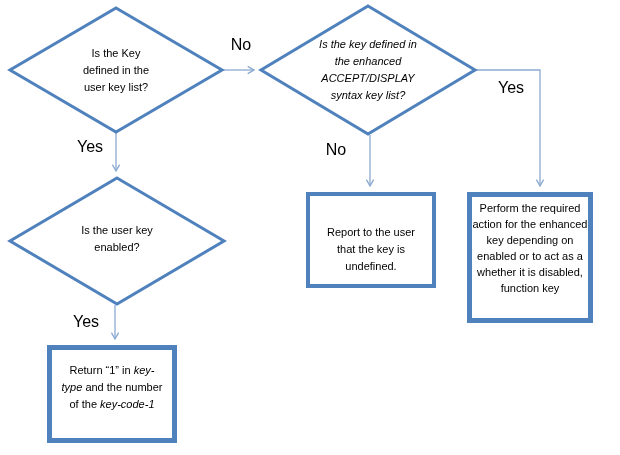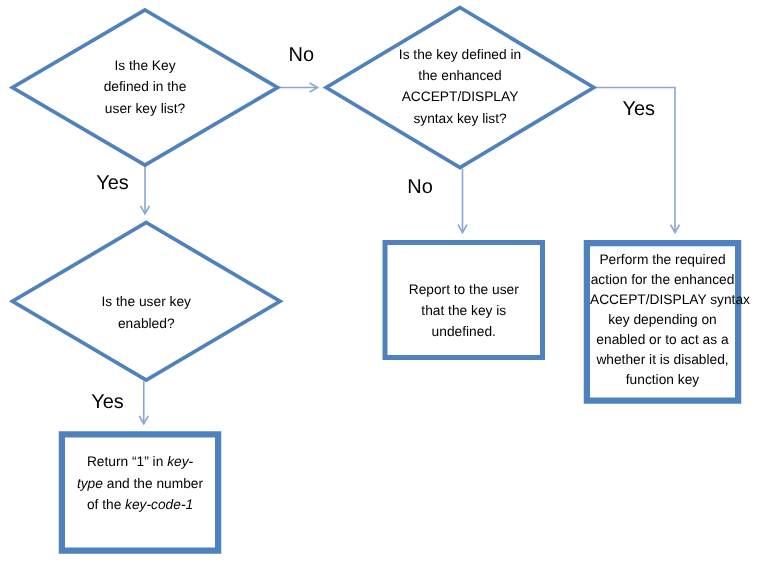--- a/index.html
+++ b/index.html
@@ -60,45 +60,44 @@
     <polygon class="diamond" points="368,6 475,70 368,134 261,70" stroke="#4f81bd" fill="#ffffff"></polygon>
     <polygon class="diamond" points="117,178 224,241 117,304 10,241" stroke="#4f81bd" fill="#ffffff"></polygon>
   </svg>
 
   <div class="dtext" style="left:30px;top:20px;width:172px;height:100px;">
     <div class="tline">Is the Key</div>
     <div class="tline">defined in the</div>
     <div class="tline">user key list?</div>
   </div>
 
-  <div class="dtext" style="left:281px;top:16px;width:174px;height:108px;">
+  <div class="dtext" style="left:281px;top:16px;width:174px;height:108px;font-style:italic;">
     <div class="tline">Is the key defined in</div>
     <div class="tline">the enhanced</div>
     <div class="tline">ACCEPT/DISPLAY</div>
     <div class="tline">syntax key list?</div>
   </div>
 
-  <div class="dtext" style="left:30px;top:201px;width:174px;height:100px;">
+  <div class="dtext" style="left:30px;top:189px;width:174px;height:100px;">
     <div class="tline">Is the user key</div>
     <div class="tline">enabled?</div>
   </div>
 
   <div class="rect-box" style="left:306px;top:192px;width:130px;height:96px;border-width:4px;padding-top:28px;">
     <div class="inner">
       <div class="tline">Report to the user</div>
       <div class="tline">that the key is</div>
       <div class="tline">undefined.</div>
     </div>
   </div>
 
   <div class="rect-box" style="left:467px;top:192px;width:126px;height:131px;padding-top:3px;line-height:16px;">
     <div class="inner">
       <div class="tline">Perform the required</div>
       <div class="tline">action for the enhanced</div>
-      <div class="tline">ACCEPT/DISPLAY syntax</div>
       <div class="tline">key depending on</div>
       <div class="tline">enabled or to act as a</div>
       <div class="tline">whether it is disabled,</div>
       <div class="tline">function key</div>
     </div>
   </div>
 
   <div class="rect-box" style="left:47px;top:345px;width:130px;height:98px;padding-top:12px;">
     <div class="inner">
       <div class="tline"><span>Return “1” in </span><span class="it">key-</span></div>

